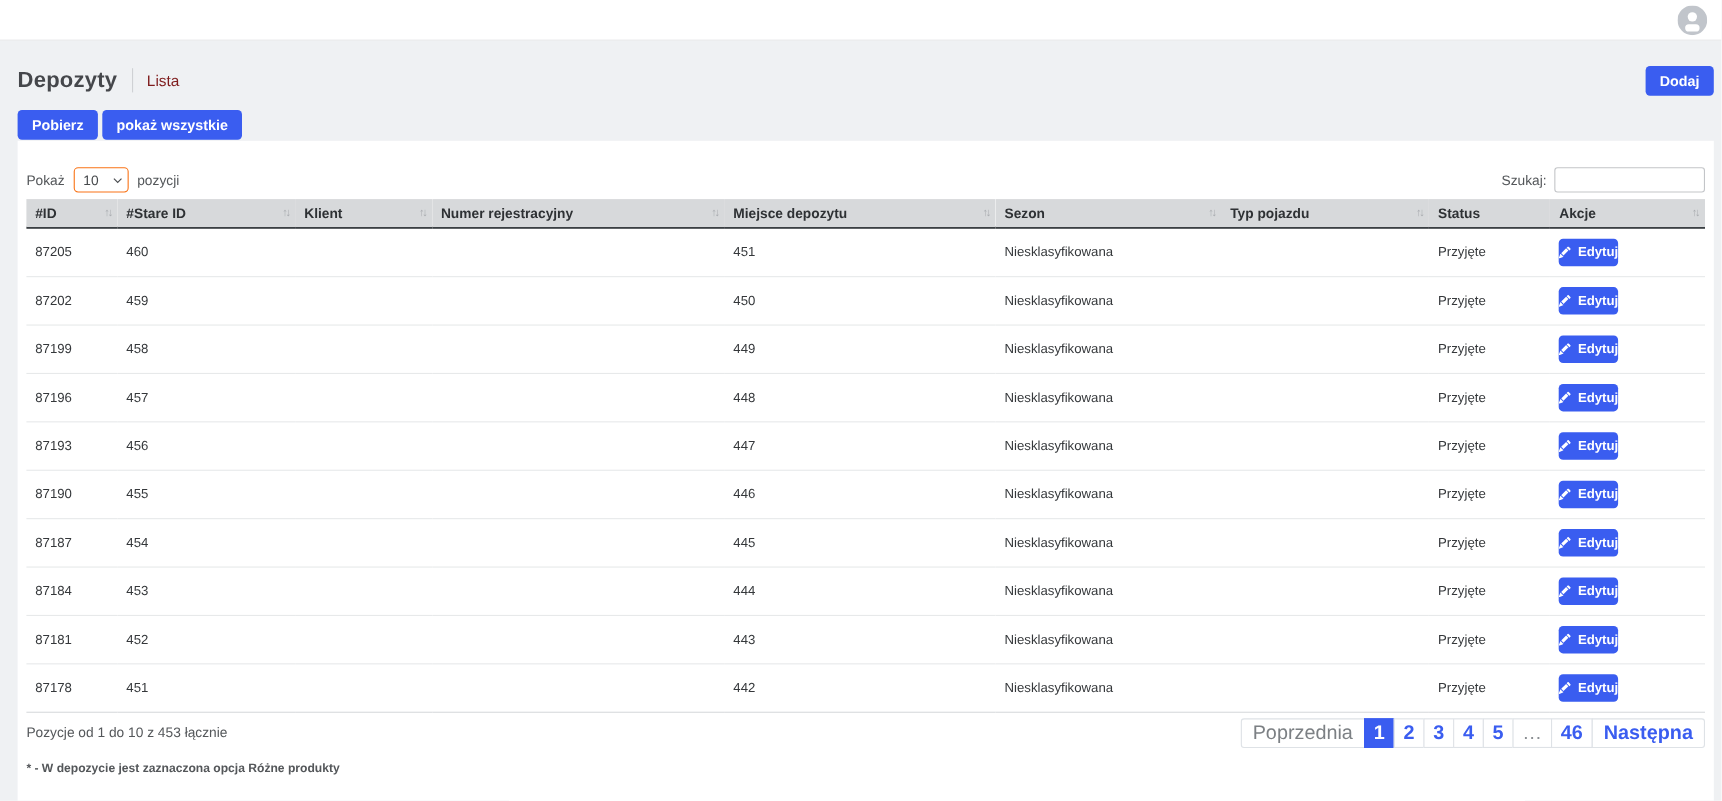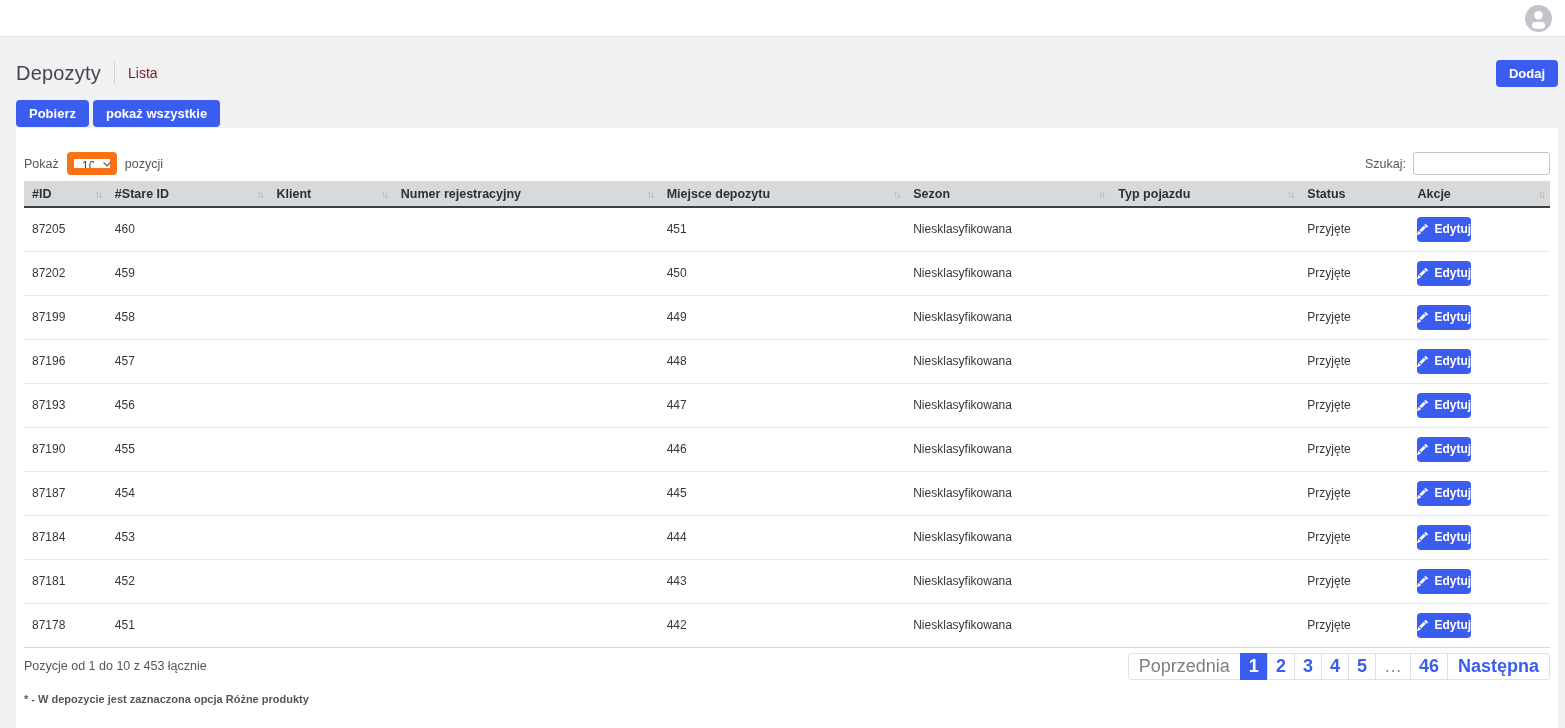--- a/index.html
+++ b/index.html
@@ -18,21 +18,21 @@
   .topbar{
     height:37px;background:#fff;border-bottom:1px solid #e5e7e9;
     display:flex;align-items:center;justify-content:flex-end;padding-right:13px;
   }
   .avatar{width:27px;height:27px;display:block;cursor:pointer;}
   
   .content{padding:0 7px 0 16px;}
   .page-header{
     display:flex;align-items:center;margin-top:22px;height:28px;
   }
-  .page-title{font-size:20px;color:#45474b;font-weight:normal;letter-spacing:.2px;}
+  .page-title{font-size:20px;color:#45474b;font-weight:bold;letter-spacing:.2px;}
   .title-divider{width:1px;height:22px;background:#cfd1d4;margin:0 13px;}
   .breadcrumb{font-size:14px;color:#7f1d1d;}
   .spacer{flex:1;}
   .btn{
     display:inline-flex;align-items:center;justify-content:center;gap:6px;
     background:var(--primary);color:#fff;border:none;border-radius:4px;
     font-family:"Liberation Sans",sans-serif;font-size:13px;font-weight:bold;
     padding:0 13px;height:27px;cursor:pointer;line-height:1;
   }
   .action-row{margin-top:13px;display:flex;gap:4px;}
@@ -42,21 +42,21 @@
     min-height:600px;
   }
   .controls-row{
     display:flex;align-items:center;justify-content:space-between;
     margin:16px 0 6px;font-size:12.5px;color:#54575a;
   }
   .length-group{display:flex;align-items:center;gap:8px;}
   .select-wrap{position:relative;display:inline-block;}
   .select-wrap select{
     appearance:none;-webkit-appearance:none;
-    width:50px;height:23px;border:7px solid #f97316;border-radius:4px;
+    width:50px;height:23px;border:1px solid #f97316;border-radius:4px;
     background:#fff;font-family:"Liberation Sans",sans-serif;font-size:12.5px;color:#46494c;
     padding:0 16px 0 8px;cursor:pointer;
   }
   .select-wrap .chev{position:absolute;right:5px;top:7px;pointer-events:none;}
   .search-group{display:flex;align-items:center;gap:7px;}
   .search-group input{
     width:137px;height:23px;border:1px solid #c3c5c8;border-radius:3px;
     font-family:"Liberation Sans",sans-serif;font-size:12.5px;padding:0 6px;color:#35383b;
     outline:none;background:#fff;
   }

